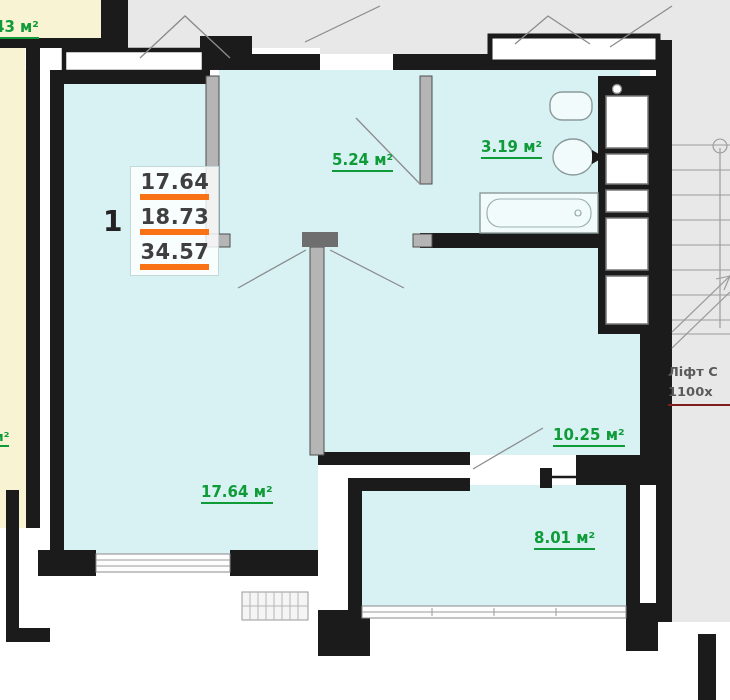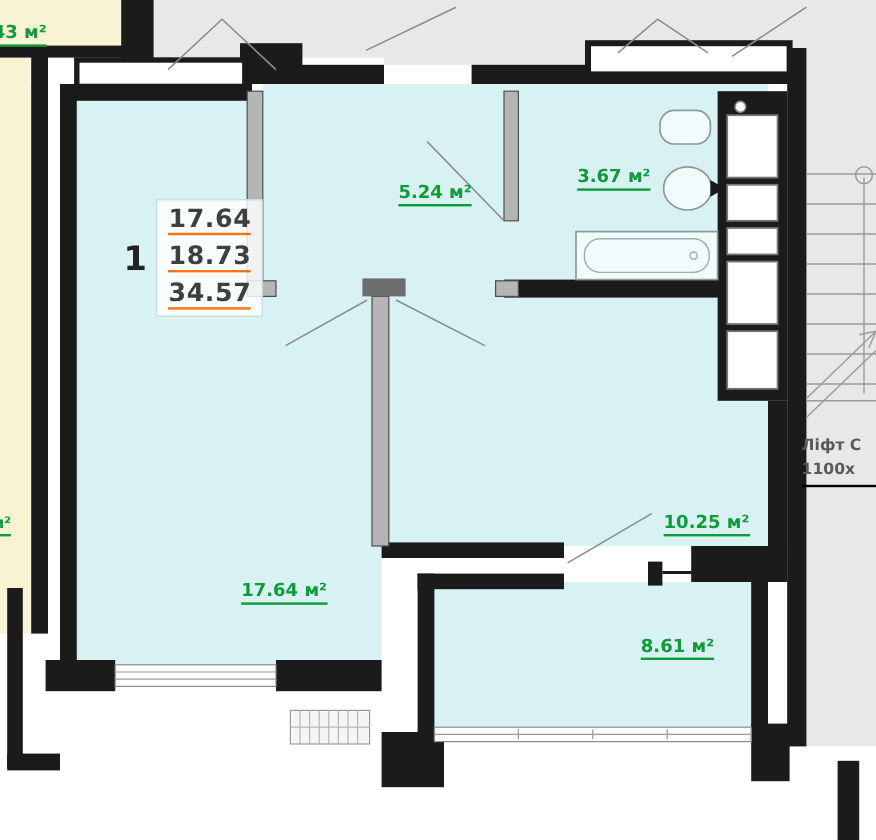--- a/index.html
+++ b/index.html
@@ -17,26 +17,26 @@
   .info-row{
     position:absolute;left:103px;top:166px;display:flex;align-items:center;gap:8px;
   }
   .apt-num{font-size:28px;font-weight:bold;color:#222;}
   .info-box{
     background:rgba(255,255,255,.82);border:1px solid #c3d8d8;
     padding:3px 9px 5px 9px;display:flex;flex-direction:column;gap:5px;
   }
   .info-box span{
     display:block;font-size:21px;font-weight:bold;color:#3f3f3f;
-    border-bottom:2px solid #f97316;line-height:1.15;letter-spacing:.5px;
+    border-bottom:6px solid #f97316;line-height:1.15;letter-spacing:.5px;
   }
   .lift{
     position:absolute;left:668px;top:362px;width:62px;overflow:hidden;
     font-size:13px;font-weight:bold;color:#5a5a5a;line-height:1.55;
-    border-bottom:2px solid #000000;padding-bottom:2px;white-space:nowrap;
+    border-bottom:2px solid #7f1d1d;padding-bottom:2px;white-space:nowrap;
   }
 </style>
 </head>
 <body>
 
 <div class="plan-wrap">
 
 <svg width="730" height="700" viewBox="0 0 730 700">
 
   <rect x="0" y="0" width="730" height="700" fill="#ffffff"></rect>
@@ -169,24 +169,24 @@
     <line x1="730" y1="276" x2="716" y2="279"></line>
     <line x1="730" y1="276" x2="724" y2="290"></line>
   </g>
 
 </svg>
 
   <div class="lbl" style="left:-6px;top:19px;">43 м²</div>
   <div class="lbl lbl-sm" style="left:-7px;top:430px;">м²</div>
 
   <div class="lbl" style="left:332px;top:152px;">5.24 м²</div>
-  <div class="lbl" style="left:481px;top:139px;">3.67 м²</div>
+  <div class="lbl" style="left:481px;top:139px;">3.19 м²</div>
   <div class="lbl" style="left:553px;top:427px;">10.25 м²</div>
   <div class="lbl" style="left:201px;top:484px;">17.64 м²</div>
-  <div class="lbl" style="left:534px;top:530px;">8.61 м²</div>
+  <div class="lbl" style="left:534px;top:530px;">8.01 м²</div>
 
   <div class="info-row">
     <span class="apt-num">1</span>
     <div class="info-box">
       <span>17.64</span>
       <span>18.73</span>
       <span>34.57</span>
     </div>
   </div>
 

